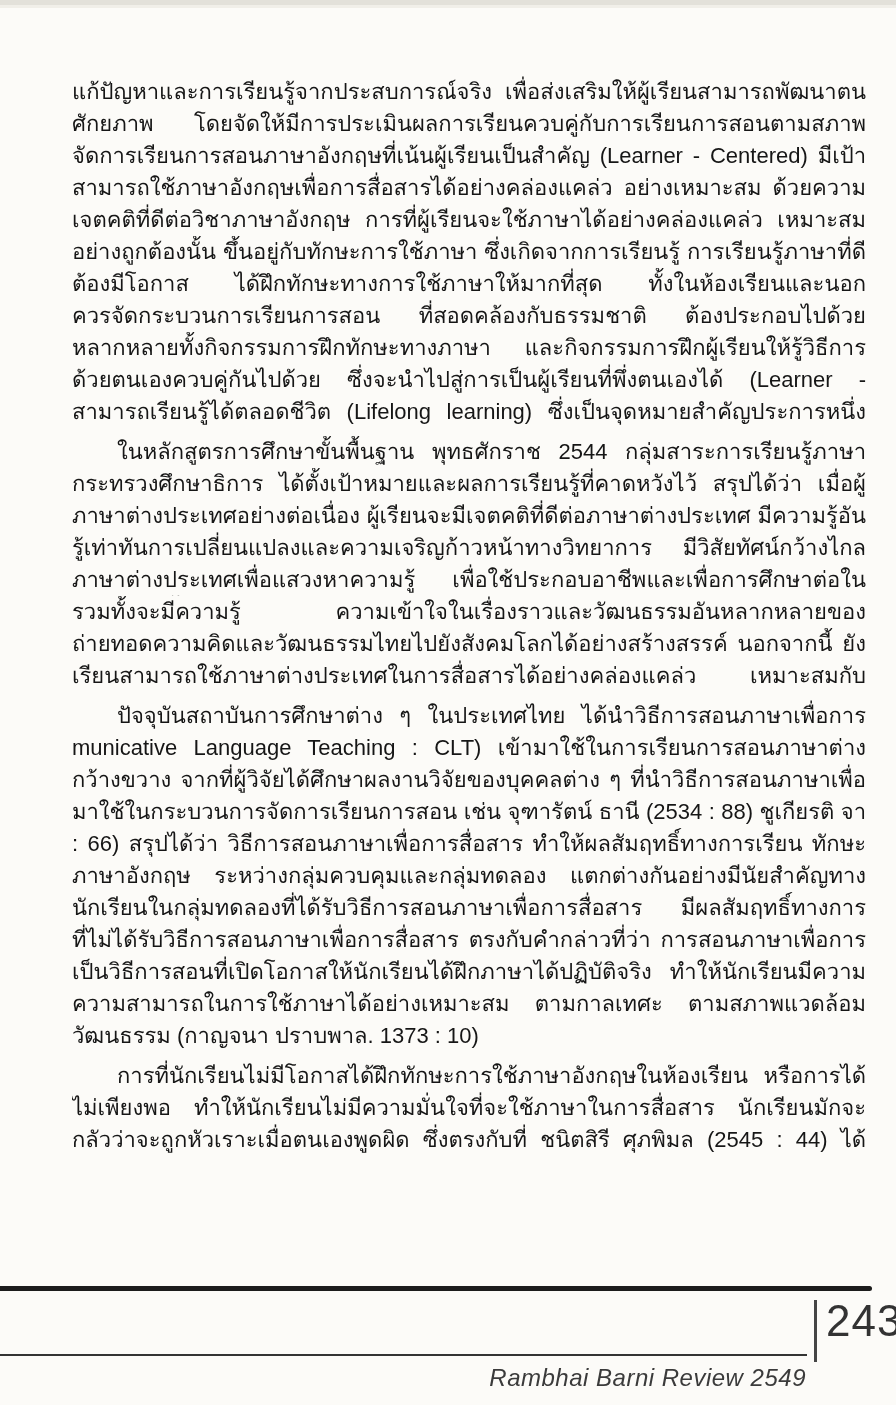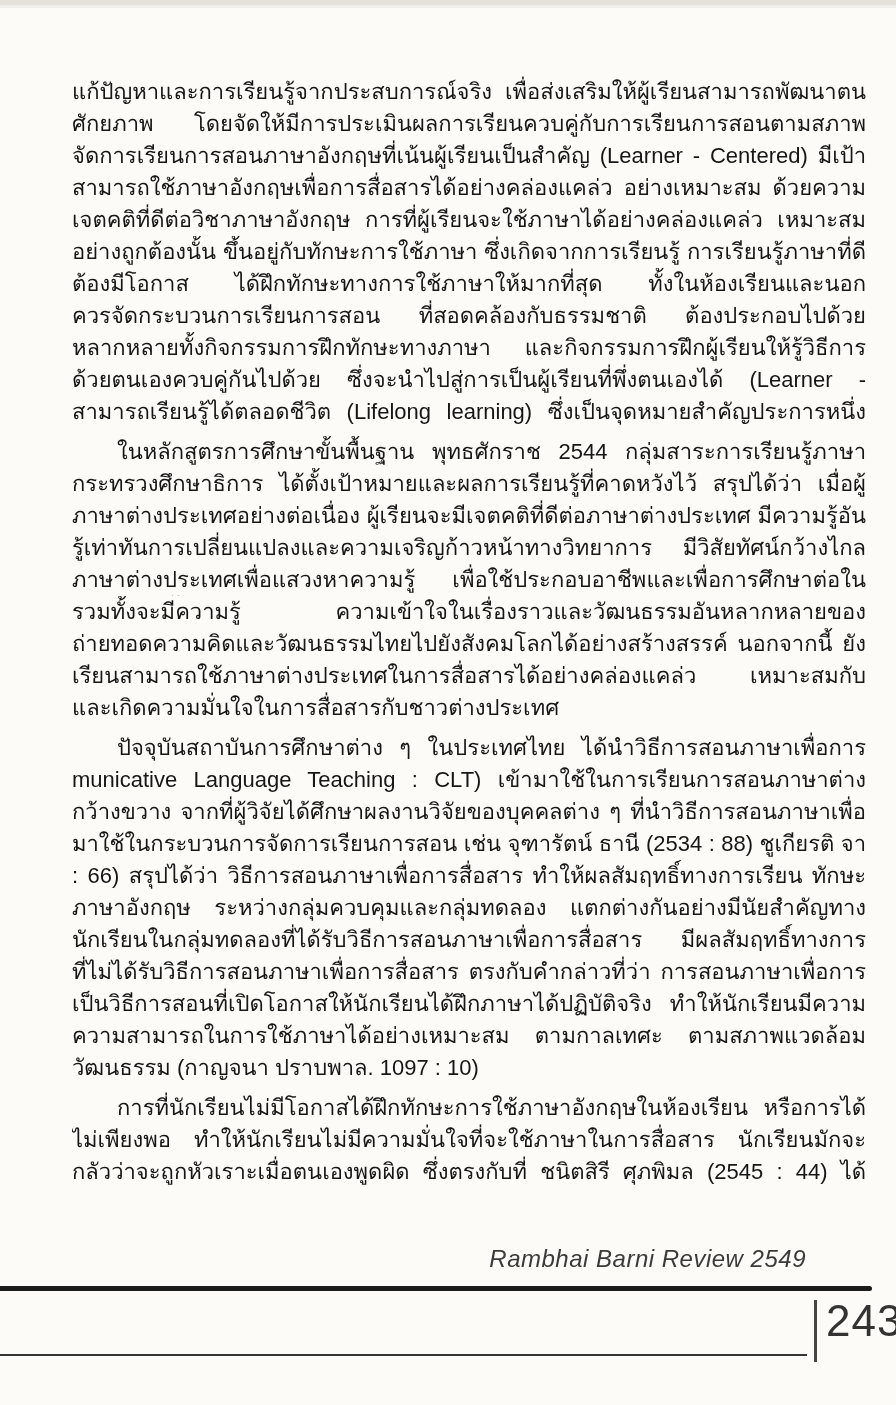--- a/index.html
+++ b/index.html
@@ -62,21 +62,21 @@
     left: 0;
     top: 1286px;
     width: 872px;
     height: 5px;
     background: #1c1c1c;
     border-radius: 0 4px 4px 0;
   }
   .footer-journal {
     position: absolute;
     right: 90px;
-    top: 1245px;
+    top: 1364px;
     font-size: 24px;
     font-style: italic;
     color: #3b3b3b;
     letter-spacing: 0.5px;
     white-space: nowrap;
   }
   .footer-rule-thin {
     position: absolute;
     left: 0;
     top: 1354px;
@@ -127,34 +127,33 @@
       </div>
       <div class="para">
         <div class="line first-indent">ในหลักสูตรการศึกษาขั้นพื้นฐาน พุทธศักราช 2544 กลุ่มสาระการเรียนรู้ภาษาต่างประเทศ</div>
         <div class="line">กระทรวงศึกษาธิการ ได้ตั้งเป้าหมายและผลการเรียนรู้ที่คาดหวังไว้ สรุปได้ว่า เมื่อผู้เรียนเรียน</div>
         <div class="line">ภาษาต่างประเทศอย่างต่อเนื่อง ผู้เรียนจะมีเจตคติที่ดีต่อภาษาต่างประเทศ มีความรู้อันเป็นสากล</div>
         <div class="line">รู้เท่าทันการเปลี่ยนแปลงและความเจริญก้าวหน้าทางวิทยาการ มีวิสัยทัศน์กว้างไกล สามารถใช้</div>
         <div class="line">ภาษาต่างประเทศเพื่อแสวงหาความรู้ เพื่อใช้ประกอบอาชีพและเพื่อการศึกษาต่อในระดับที่สูงขึ้น</div>
         <div class="line">รวมทั้งจะมีความรู้ ความเข้าใจในเรื่องราวและวัฒนธรรมอันหลากหลายของประชาคมโลก สามารถ</div>
         <div class="line">ถ่ายทอดความคิดและวัฒนธรรมไทยไปยังสังคมโลกได้อย่างสร้างสรรค์ นอกจากนี้ ยังมุ่งเน้นให้ผู้</div>
         <div class="line">เรียนสามารถใช้ภาษาต่างประเทศในการสื่อสารได้อย่างคล่องแคล่ว เหมาะสมกับสถานการณ์ต่าง ๆ</div>
-        <div class="line last">และเกิดความมั่นใจในการสื่อสารกับชาวต่างประเทศ</div>
       </div>
       <div class="para">
         <div class="line first-indent">ปัจจุบันสถาบันการศึกษาต่าง ๆ ในประเทศไทย ได้นำวิธีการสอนภาษาเพื่อการสื่อสาร (Com-</div>
         <div class="line">municative Language Teaching :  CLT)  เข้ามาใช้ในการเรียนการสอนภาษาต่างประเทศกันอย่าง</div>
         <div class="line">กว้างขวาง จากที่ผู้วิจัยได้ศึกษาผลงานวิจัยของบุคคลต่าง ๆ ที่นำวิธีการสอนภาษาเพื่อการสื่อสาร</div>
         <div class="line">มาใช้ในกระบวนการจัดการเรียนการสอน เช่น จุฑารัตน์ ธานี (2534 : 88) ชูเกียรติ จารัตน์ (2536</div>
         <div class="line">: 66) สรุปได้ว่า วิธีการสอนภาษาเพื่อการสื่อสาร ทำให้ผลสัมฤทธิ์ทางการเรียน ทักษะการฟัง-พูด</div>
         <div class="line">ภาษาอังกฤษ ระหว่างกลุ่มควบคุมและกลุ่มทดลอง แตกต่างกันอย่างมีนัยสำคัญทางสถิติ โดย</div>
         <div class="line">นักเรียนในกลุ่มทดลองที่ได้รับวิธีการสอนภาษาเพื่อการสื่อสาร มีผลสัมฤทธิ์ทางการเรียนสูงกว่าเด็ก</div>
         <div class="line">ที่ไม่ได้รับวิธีการสอนภาษาเพื่อการสื่อสาร ตรงกับคำกล่าวที่ว่า การสอนภาษาเพื่อการสื่อสาร</div>
         <div class="line">เป็นวิธีการสอนที่เปิดโอกาสให้นักเรียนได้ฝึกภาษาได้ปฏิบัติจริง ทำให้นักเรียนมีความมั่นใจ มี</div>
         <div class="line">ความสามารถในการใช้ภาษาได้อย่างเหมาะสม ตามกาลเทศะ ตามสภาพแวดล้อมของสังคมและ</div>
-        <div class="line last">วัฒนธรรม (กาญจนา ปราบพาล. 1097 : 10)</div>
+        <div class="line last">วัฒนธรรม (กาญจนา ปราบพาล. 1373 : 10)</div>
       </div>
       <div class="para">
         <div class="line first-indent">การที่นักเรียนไม่มีโอกาสได้ฝึกทักษะการใช้ภาษาอังกฤษในห้องเรียน หรือการได้ฝึกทักษะ</div>
         <div class="line">ไม่เพียงพอ ทำให้นักเรียนไม่มีความมั่นใจที่จะใช้ภาษาในการสื่อสาร นักเรียนมักจะวิตกกังวลและ</div>
         <div class="line">กลัวว่าจะถูกหัวเราะเมื่อตนเองพูดผิด ซึ่งตรงกับที่ ชนิตสิรี ศุภพิมล (2545 : 44) ได้ศึกษาและสรุป</div>
       </div>
     </div>
 
   <div class="footer-rule-thick"></div>
   <div class="footer-journal">Rambhai Barni Review 2549</div>

